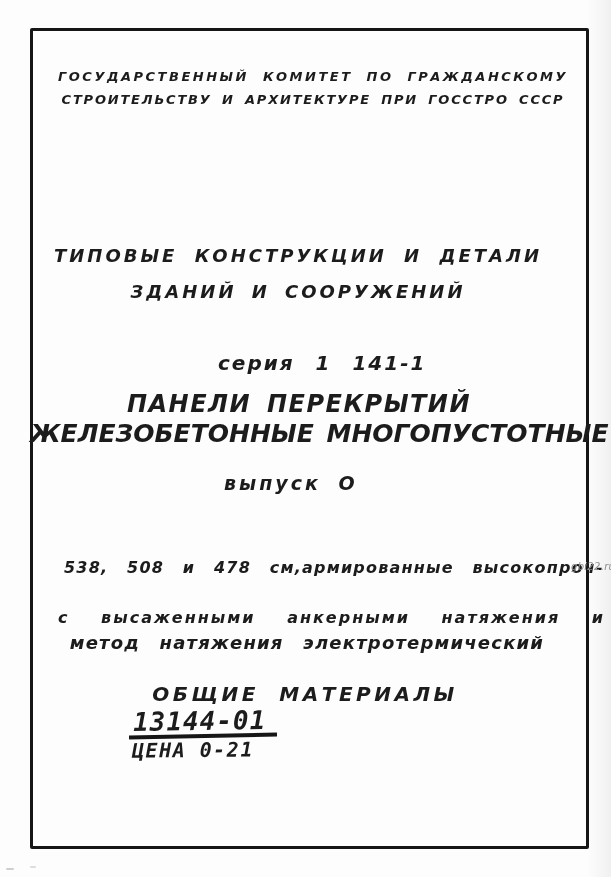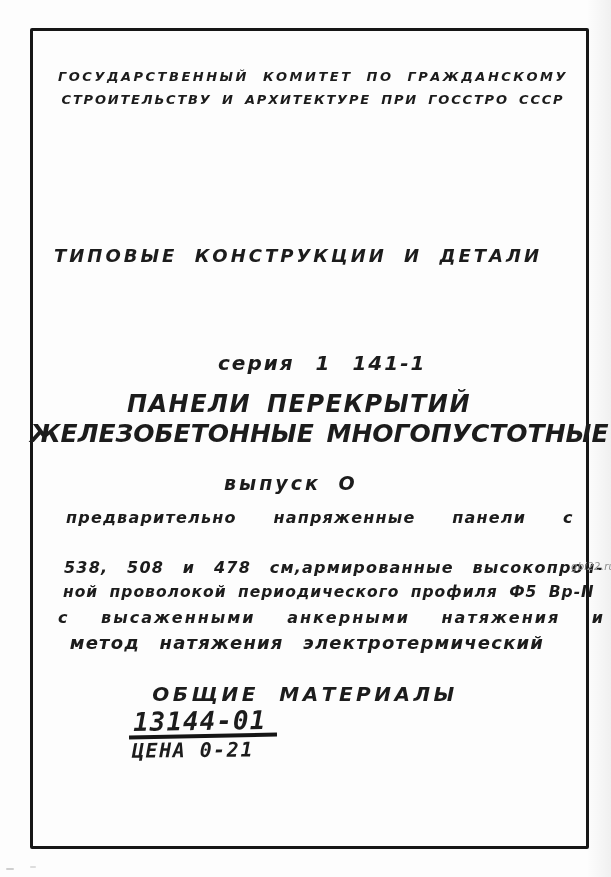--- a/index.html
+++ b/index.html
@@ -74,31 +74,30 @@
 <body>
 
 <div class="page">
 
   <div class="frame"></div>
 
   <div class="txt header-line1">ГОСУДАРСТВЕННЫЙ КОМИТЕТ ПО ГРАЖДАНСКОМУ</div>
   <div class="txt header-line2">СТРОИТЕЛЬСТВУ И АРХИТЕКТУРЕ ПРИ ГОССТРО СССР</div>
 
   <div class="txt title-line1">ТИПОВЫЕ КОНСТРУКЦИИ И ДЕТАЛИ</div>
+  <div class="txt title-line2">ЗДАНИЙ И СООРУЖЕНИЙ</div>
 
   <div class="txt series-line">серия 1 141-1</div>
 
   <div class="txt subject-line1">ПАНЕЛИ ПЕРЕКРЫТИЙ</div>
   <div class="txt subject-line2">ЖЕЛЕЗОБЕТОННЫЕ МНОГОПУСТОТНЫЕ</div>
 
   <div class="txt issue-line">выпуск О</div>
 
-  <div class="txt desc desc-line1">предварительно напряженные панели с</div>
   <div class="txt desc desc-line3">538, 508 и 478 см,армированные высокопроч-</div>
-  <div class="txt desc desc-line4">ной проволокой периодического профиля Ф5 Вр-II</div>
   <div class="txt desc desc-line5">с высаженными анкерными натяжения и</div>
   <div class="txt desc desc-line6">метод натяжения электротермический</div>
 
   <div class="txt materials-line">ОБЩИЕ МАТЕРИАЛЫ</div>
 
   <div class="txt stamp stamp-number">13144-01</div>
   <div class="stamp-rule"></div>
   <div class="txt stamp stamp-price">ЦЕНА 0-21</div>
 
   <div class="txt watermark">gbi22.ru</div>

